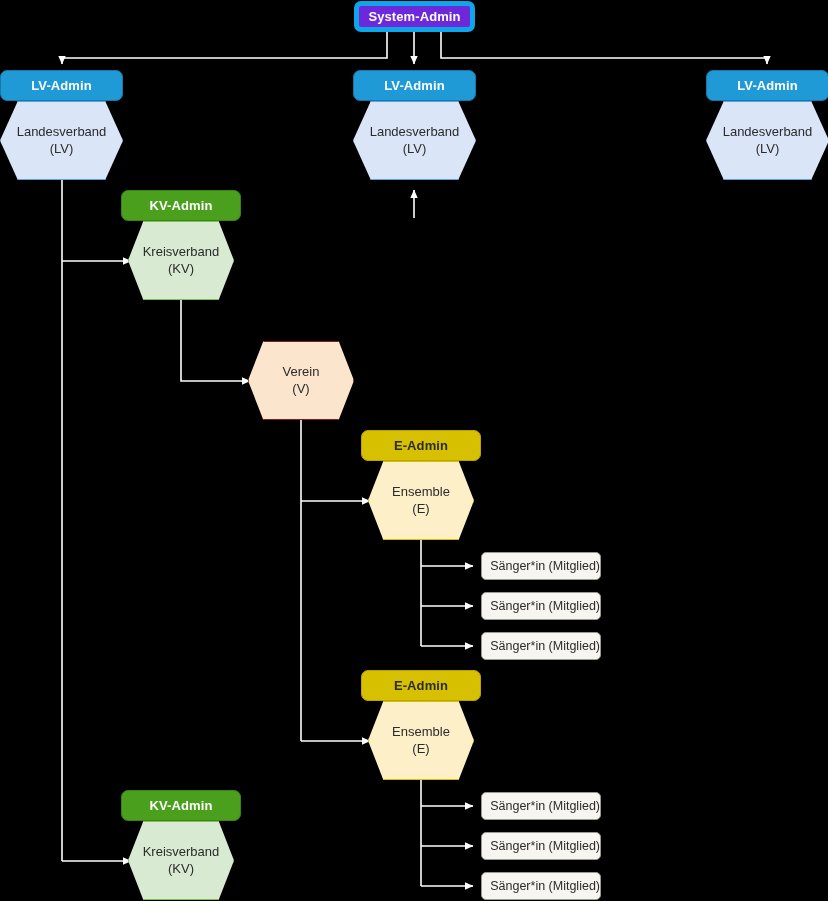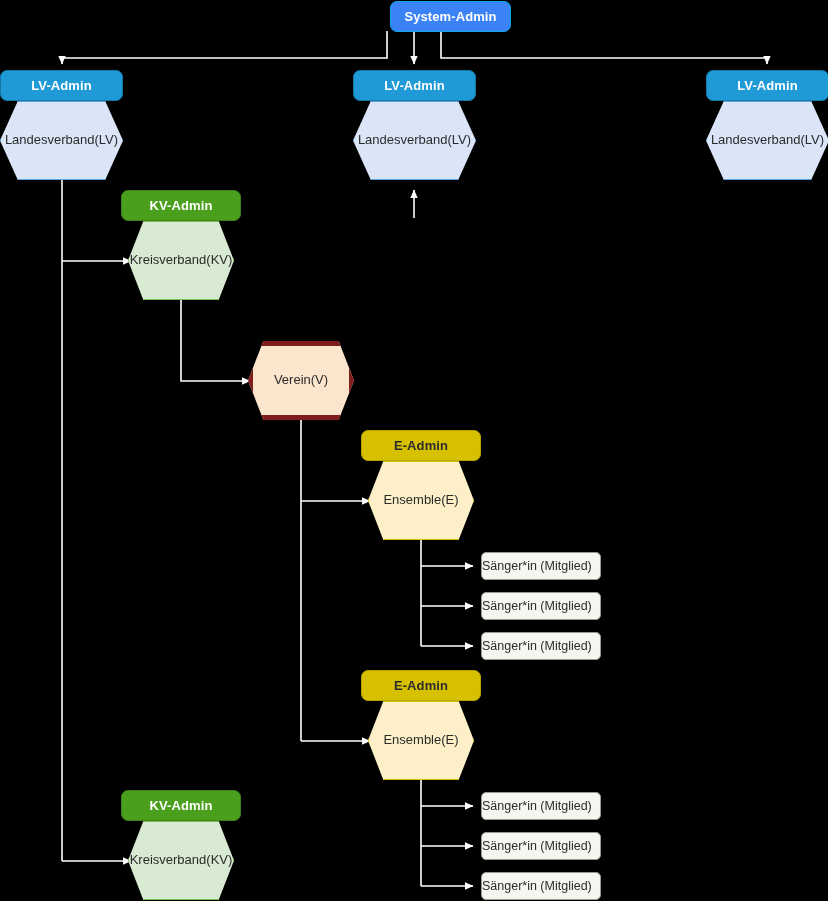--- a/index.html
+++ b/index.html
@@ -33,42 +33,42 @@
     font-size: 13px;
     font-weight: bold;
     letter-spacing: 0.1px;
     white-space: nowrap;
   }
   
   .hex {
     position: absolute;
     box-sizing: border-box;
     display: flex;
-    flex-direction: row;
+    flex-direction: column;
     align-items: center;
     justify-content: center;
     font-size: 13px;
     font-weight: normal;
     color: #2b2b2b;
     line-height: 1.28;
     text-align: center;
     clip-path: polygon(14.5% 0%, 85.5% 0%, 100% 50%, 85.5% 100%, 14.5% 100%, 0% 50%);
   }
   .hex .hexline { display: block; }
   
   .member-box {
     position: absolute;
     box-sizing: border-box;
     border-radius: 5px;
     border: 1px solid #9a9a94;
     background: #f7f5ef;
     color: #2b2b2b;
     display: flex;
     align-items: center;
-    justify-content: flex-start;
+    justify-content: flex-end;
     font-size: 12.5px;
     white-space: nowrap;
   }
 </style>
 </head>
 <body>
 
 <div id="canvas">
 
   <svg id="connectors" viewBox="0 0 828 901" width="828" height="901">
@@ -105,21 +105,21 @@
       <path d="M421,646 L473,646" marker-end="url(#arrow)"></path>
 
       <path d="M421,778 L421,886"></path>
       <path d="M421,806 L473,806" marker-end="url(#arrow)"></path>
       <path d="M421,846 L473,846" marker-end="url(#arrow)"></path>
       <path d="M421,886 L473,886" marker-end="url(#arrow)"></path>
     </g>
   </svg>
 
   <div class="admin-box" style="left:354px; top:1px; width:121px; height:31px;
-              background:#3b82f6; border:1px solid #0ea5e9; color:#ffffff;margin-left:36px;">
+              background:#6d28d9; border:5px solid #0ea5e9; color:#ffffff;">
     <span>System-Admin</span>
   </div>
 
   <div class="admin-box" style="left:0px; top:70px; width:123px; height:31px;
               background:#1f9ad6; border:1px solid #1478a8; color:#ffffff;">
     <span>LV-Admin</span>
   </div>
   <div class="hex" style="left:0px; top:101px; width:123px; height:79px;
               background:#dae6f8; border:1px solid #5ba3e0;">
     <span class="hexline">Landesverband</span>
@@ -151,21 +151,21 @@
               background:#4aa01c; border:1px solid #3c8417; color:#ffffff;">
     <span>KV-Admin</span>
   </div>
   <div class="hex" style="left:128px; top:221px; width:106px; height:79px;
               background:#d9ead3; border:1px solid #7bbf55;">
     <span class="hexline">Kreisverband</span>
     <span class="hexline">(KV)</span>
   </div>
 
   <div class="hex" style="left:248px; top:341px; width:106px; height:79px;
-              background:#fce5cd; border:5px solid #7f1d1d;">
+              background:#fce5cd; border:1px solid #7f1d1d;">
     <span class="hexline">Verein</span>
     <span class="hexline">(V)</span>
   </div>
 
   <div class="admin-box" style="left:361px; top:430px; width:120px; height:31px;
               background:#d6c000; border:1px solid #b8a500; color:#2b2b2b;">
     <span>E-Admin</span>
   </div>
   <div class="hex" style="left:368px; top:461px; width:106px; height:79px;
               background:#fdefc8; border:1px solid #d6c000;">

